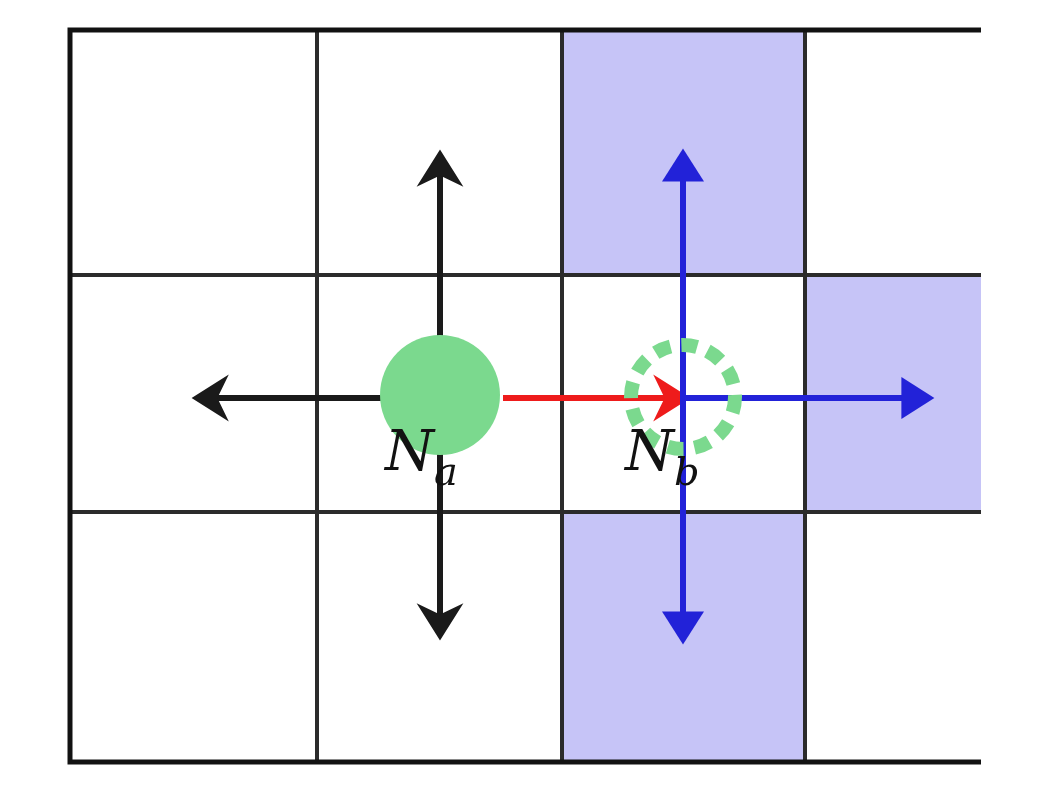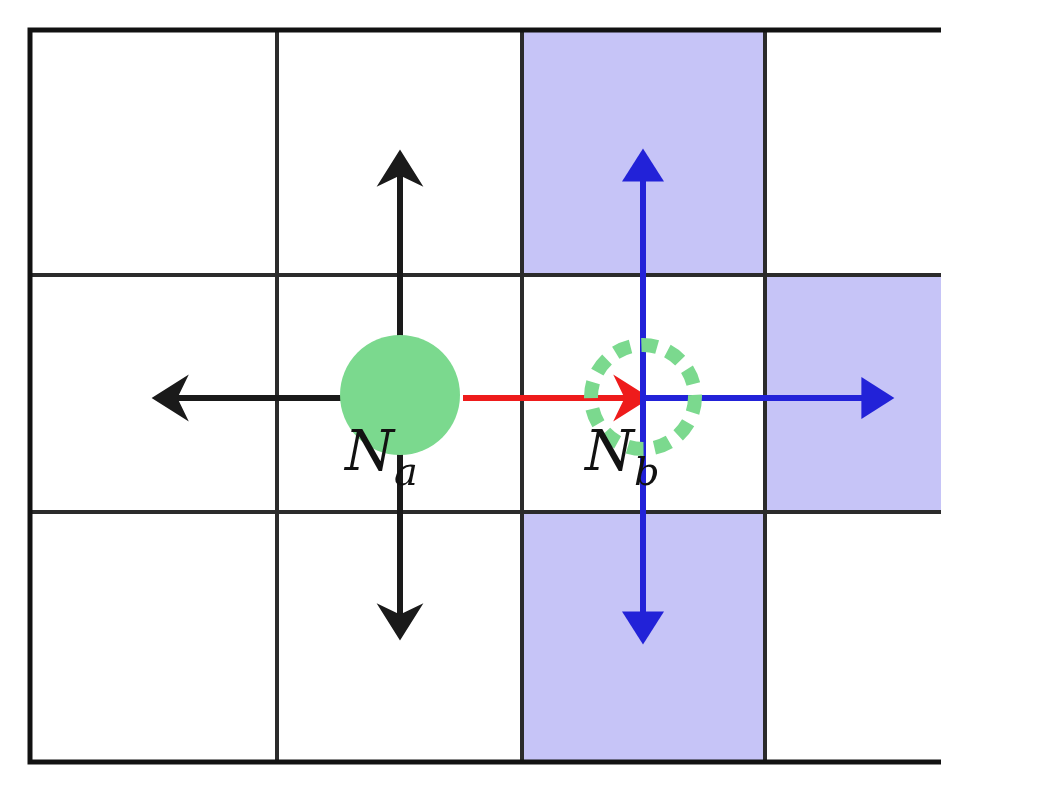--- a/index.html
+++ b/index.html
@@ -10,20 +10,21 @@
   }
   body {
     font-family: "Liberation Sans", sans-serif;
   }
   #stage {
     position: relative;
     width: 941px;
     height: 796px;
     background: #fef9c3;
     overflow: hidden;
+    margin-left: 40px;
   }
   #figure-svg {
     position: absolute;
     left: 0;
     top: 0;
     width: 1044px;
     height: 796px;
     display: block;
   }
   .math-label {

